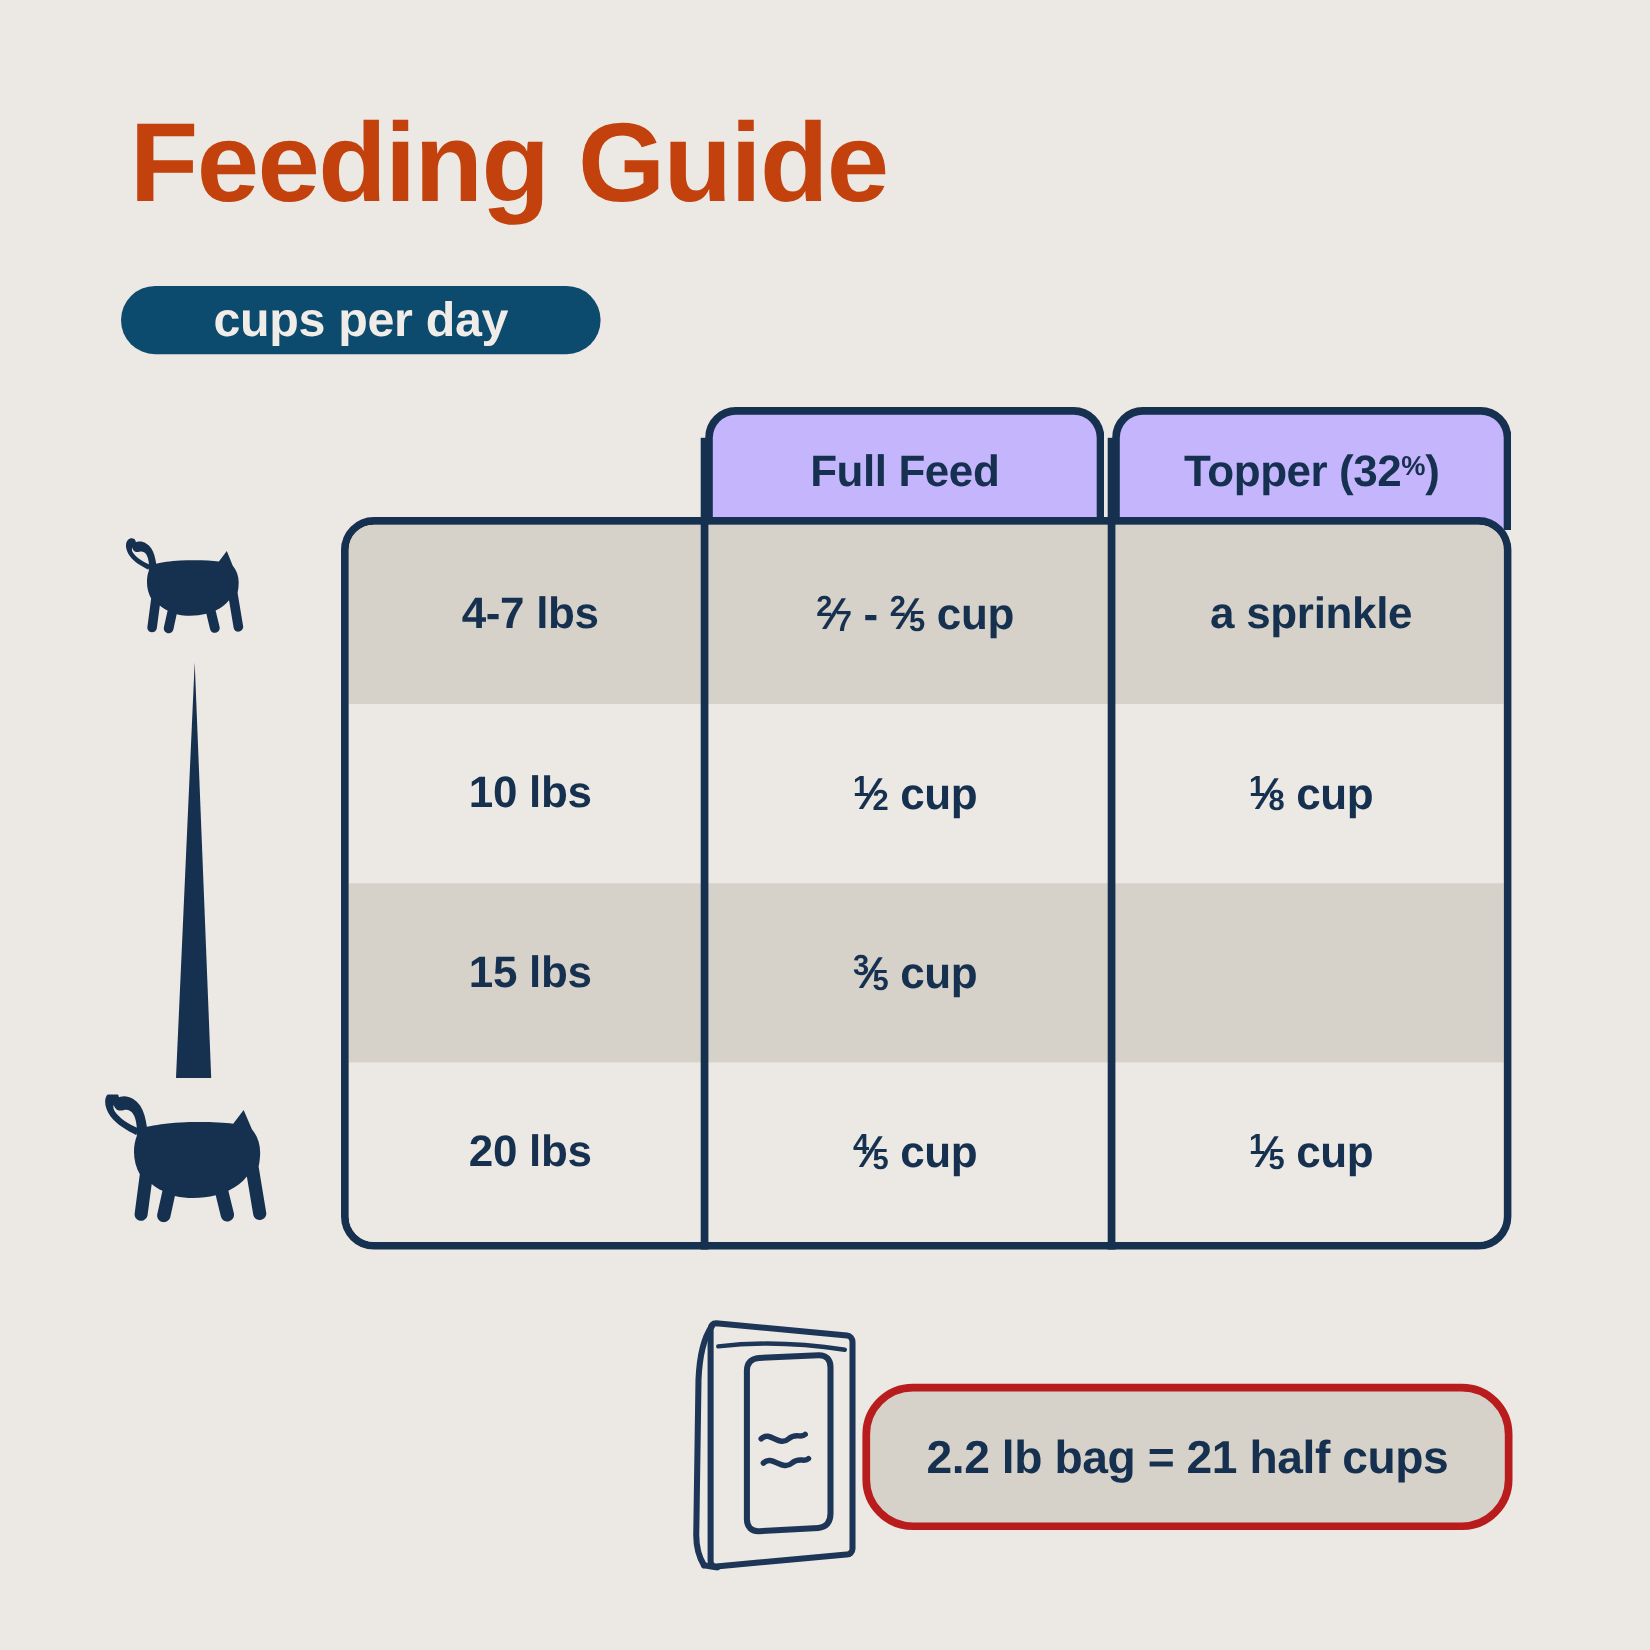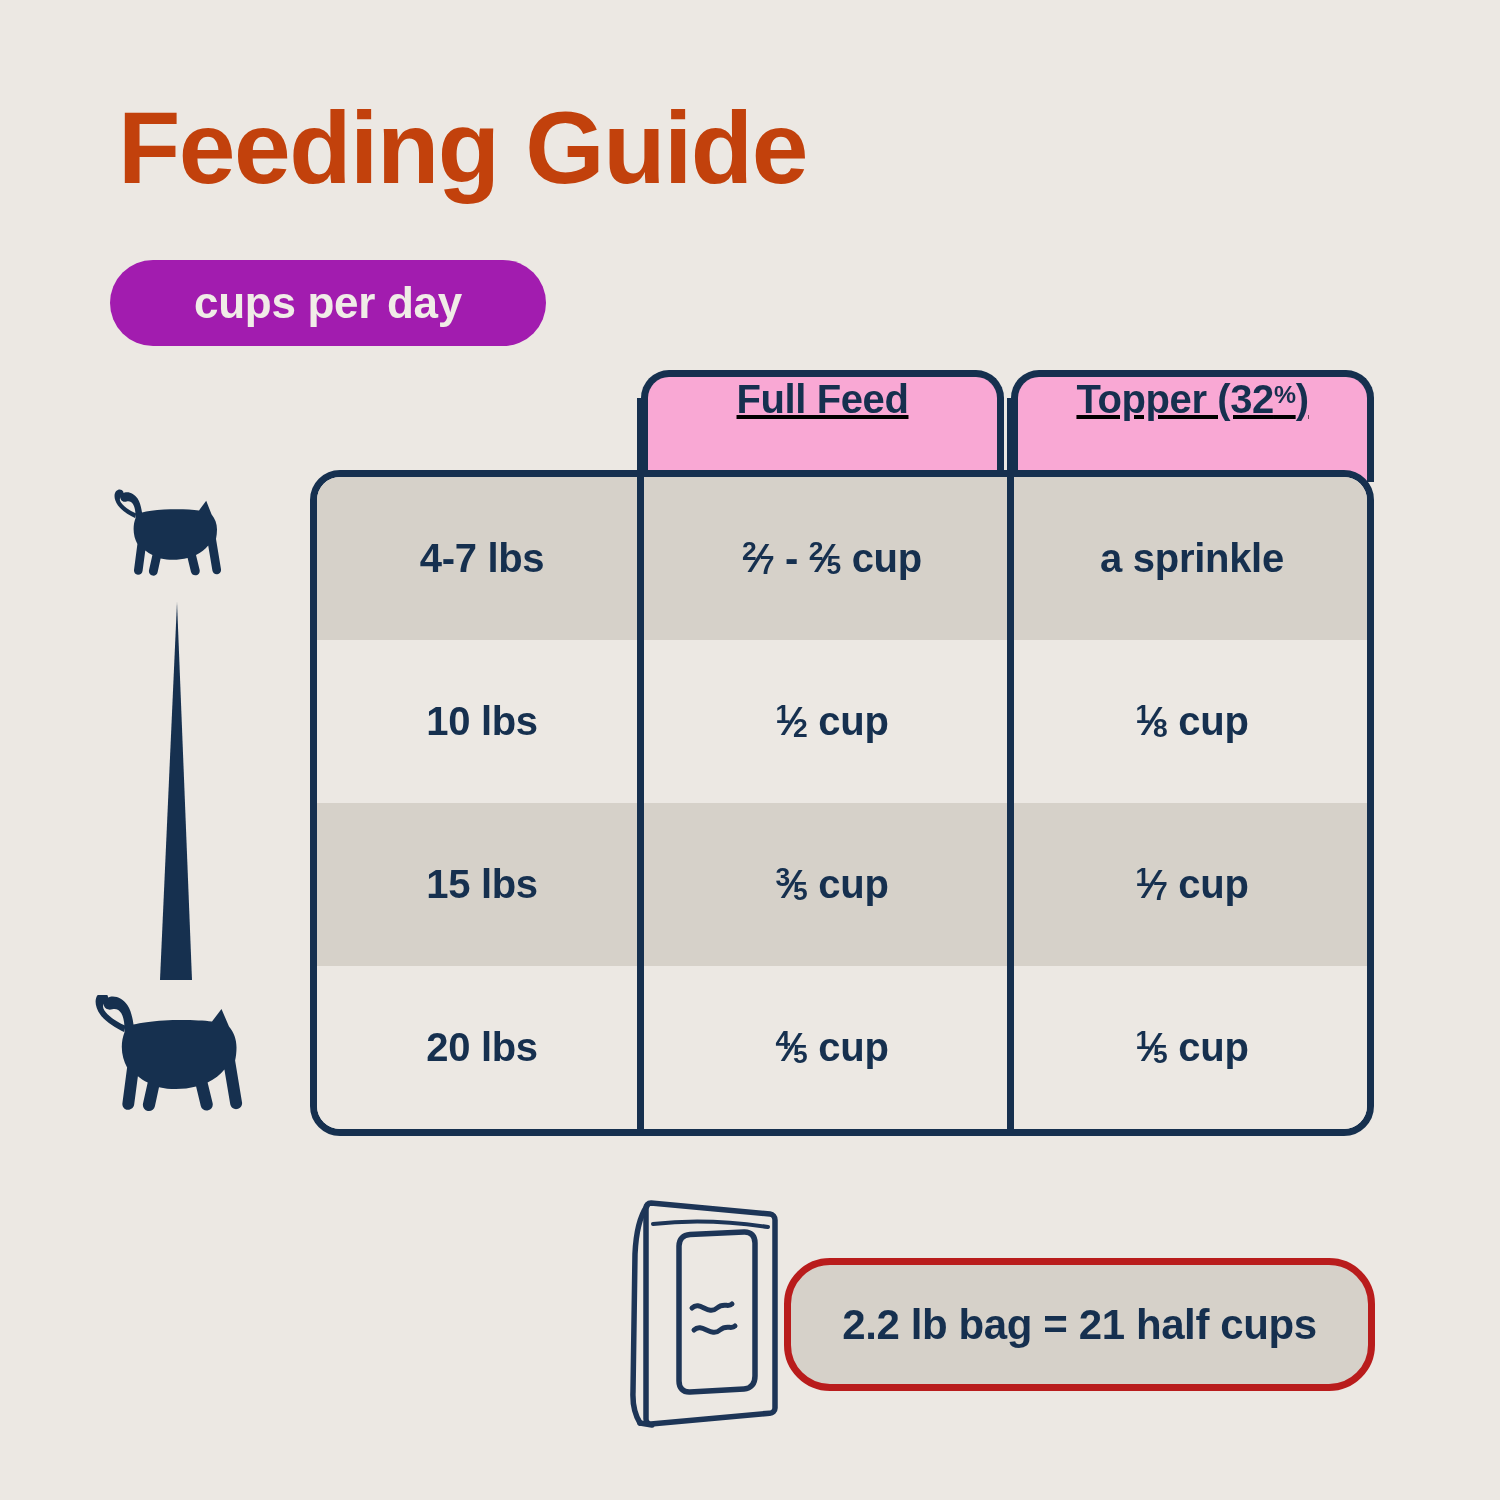--- a/index.html
+++ b/index.html
@@ -35,22 +35,22 @@
     letter-spacing: -1.5px;
     white-space: nowrap;
   }
 
   
   .badge {
     position: absolute;
     left: 110px;
     top: 260px;
     width: 436px;
-    height: 86px;
-    background: #a21caf;
+    height: 62px;
+    background: #0c4a6e;
     border-radius: 43px;
     display: flex;
     align-items: center;
     justify-content: center;
   }
   .badge-label {
     color: #f0ece7;
     font-size: 44px;
     font-weight: 700;
     letter-spacing: -0.3px;
@@ -84,26 +84,25 @@
   .size-wedge svg { width: 100%; height: 100%; display: block; }
 
   
   .hdr-card {
     position: absolute;
     top: 370px;
     height: 112px;
     border: 7px solid #16304f;
     border-bottom: none;
     border-radius: 28px 28px 0 0;
-    background: #f9a8d4;
-    display: flex;
-    align-items: flex-start;
+    background: #c4b5fd;
+    display: flex;
+    align-items: center;
     justify-content: center;
     box-sizing: border-box;
-    text-decoration: underline;
   }
   .hdr-card.full-feed { left: 641px; width: 363px; }
   .hdr-card.topper    { left: 1011px; width: 363px; }
 
   .hdr-label {
     font-size: 40px;
     font-weight: 700;
     color: #16304f;
     letter-spacing: -0.4px;
     white-space: nowrap;
@@ -302,23 +301,20 @@
           <span class="cell-text"><span class="frac"><span class="num">1</span><span class="sl">⁄</span><span class="den">8</span></span> cup</span>
         </div>
       </div>
       <div class="row shade-dark">
         <div class="cell weight">
           <span class="cell-text">15 lbs</span>
         </div>
         <div class="cell full">
           <span class="cell-text"><span class="frac"><span class="num">3</span><span class="sl">⁄</span><span class="den">5</span></span> cup</span>
         </div>
-        <div class="cell topper">
-          <span class="cell-text"><span class="frac"><span class="num">1</span><span class="sl">⁄</span><span class="den">7</span></span> cup</span>
-        </div>
       </div>
       <div class="row shade-light">
         <div class="cell weight">
           <span class="cell-text">20 lbs</span>
         </div>
         <div class="cell full">
           <span class="cell-text"><span class="frac"><span class="num">4</span><span class="sl">⁄</span><span class="den">5</span></span> cup</span>
         </div>
         <div class="cell topper">
           <span class="cell-text"><span class="frac"><span class="num">1</span><span class="sl">⁄</span><span class="den">5</span></span> cup</span>

